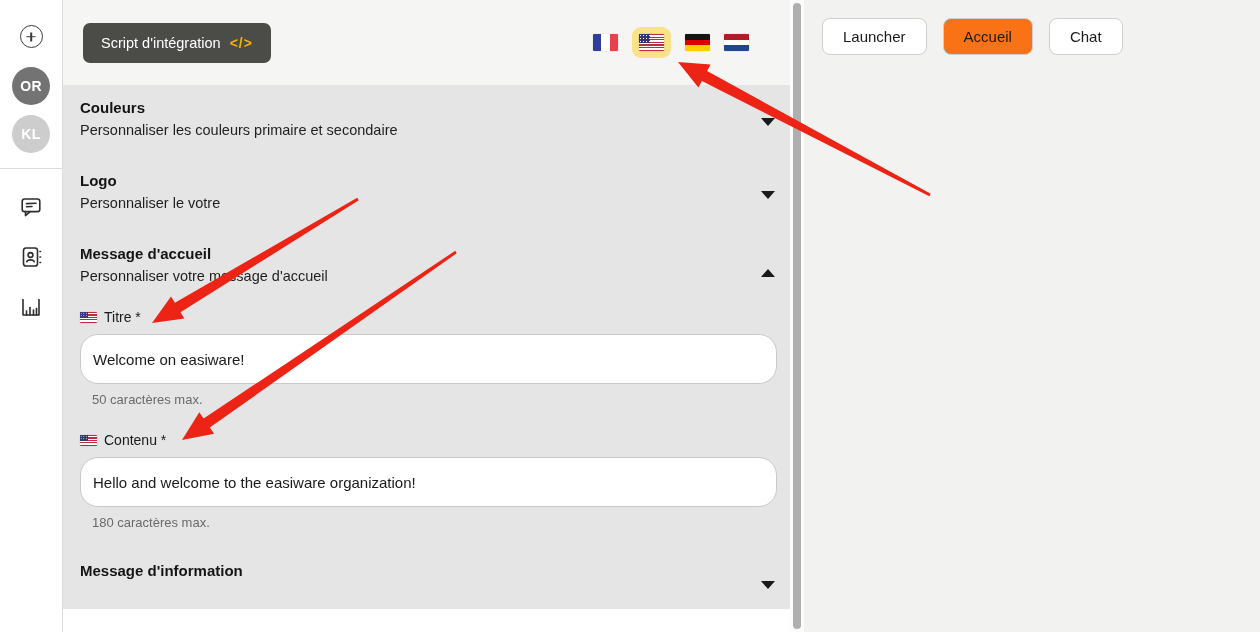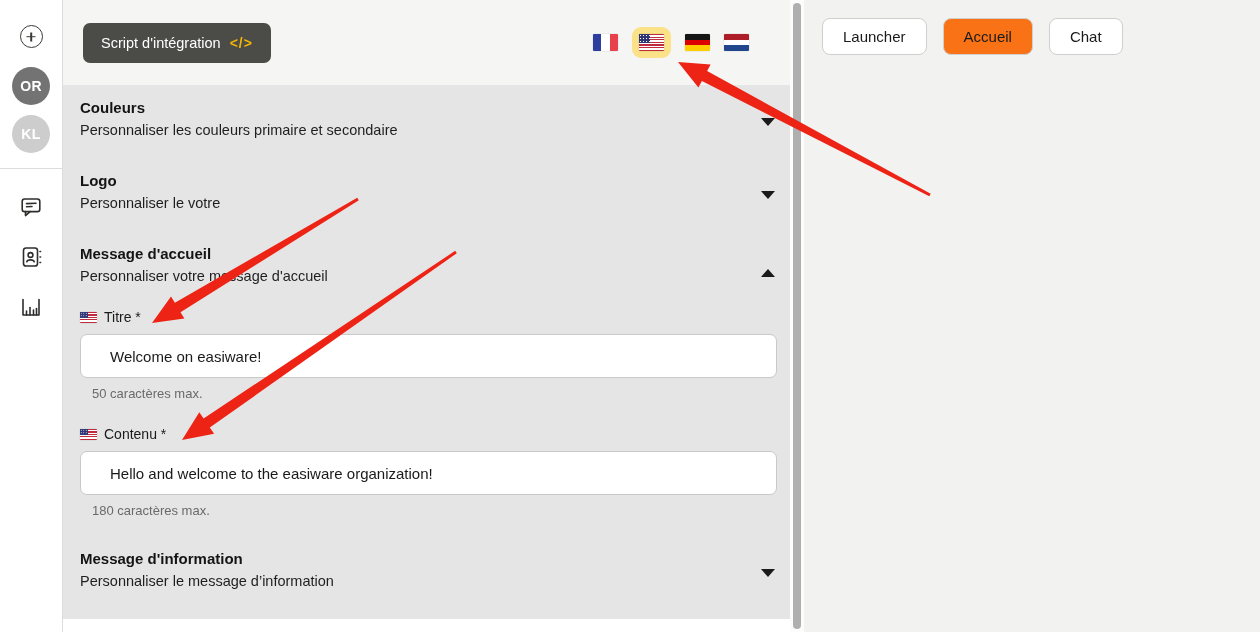--- a/index.html
+++ b/index.html
@@ -80,23 +80,23 @@
   .sec-title { font-size:15px; font-weight:700; color:#141414; line-height:21px; }
   .sec-sub   { font-size:14.5px; color:#1F1F1F; line-height:20px; margin-top:2px; }
   .caret { position:absolute; right:15px; width:0; height:0; cursor:pointer; }
   .caret.down { border-left:7px solid transparent; border-right:7px solid transparent; border-top:8px solid #1A1A1A; top:33px; }
   .caret.up   { border-left:7px solid transparent; border-right:7px solid transparent; border-bottom:8px solid #1A1A1A; top:38px; }
 
   .field-label { display:flex; align-items:center; gap:7px; font-size:14px; color:#1A1A1A; }
   .fl-1 { margin-top:23px; }
   .fl-2 { margin-top:25px; }
   .text-input {
-    margin-top:9px; width:697px; height:44px;
-    border:1px solid #C9C9C8; border-radius:7px;
-    padding:0 29px; font-size:15px; color:#1A1A1A; background:#fff;
+    margin-top:9px; width:697px; height:50px;
+    border:1px solid #C9C9C8; border-radius:18px;
+    padding:0 12px; font-size:15px; color:#1A1A1A; background:#fff;
     font-family:"Liberation Sans","DejaVu Sans",sans-serif;
   }
   .helper { margin:8px 0 0 12px; font-size:13px; color:#6A6A6A; }
   .section.tail { height:10px; border-bottom:none; padding:0; }
 
   
   .scroll-track { position:absolute; left:790px; top:0; width:14px; height:632px; background:#FCFCFC; }
   .scroll-thumb { position:absolute; left:3px; top:3px; width:8px; height:626px; background:#AFAFAF; border-radius:4px; cursor:pointer; }
 
   
@@ -204,21 +204,20 @@
     <div class="field-label fl-2">
       <span class="flag flag-us flag-sm"></span>
       <span>Contenu *</span>
     </div>
     <input class="text-input" type="text" value="Hello and welcome to the easiware organization!" style="">
     <div class="helper">180 caractères max.</div>
   </section>
 
   <section class="section">
     <div class="sec-title">Message d'information</div>
-    <div class="sec-sub">Personnaliser le message d’information</div>
     <span class="caret down"></span>
   </section>
 
   <section class="section tail"></section>
 </main>
 
 <div class="scroll-track">
   <div class="scroll-thumb"></div>
 </div>
 

